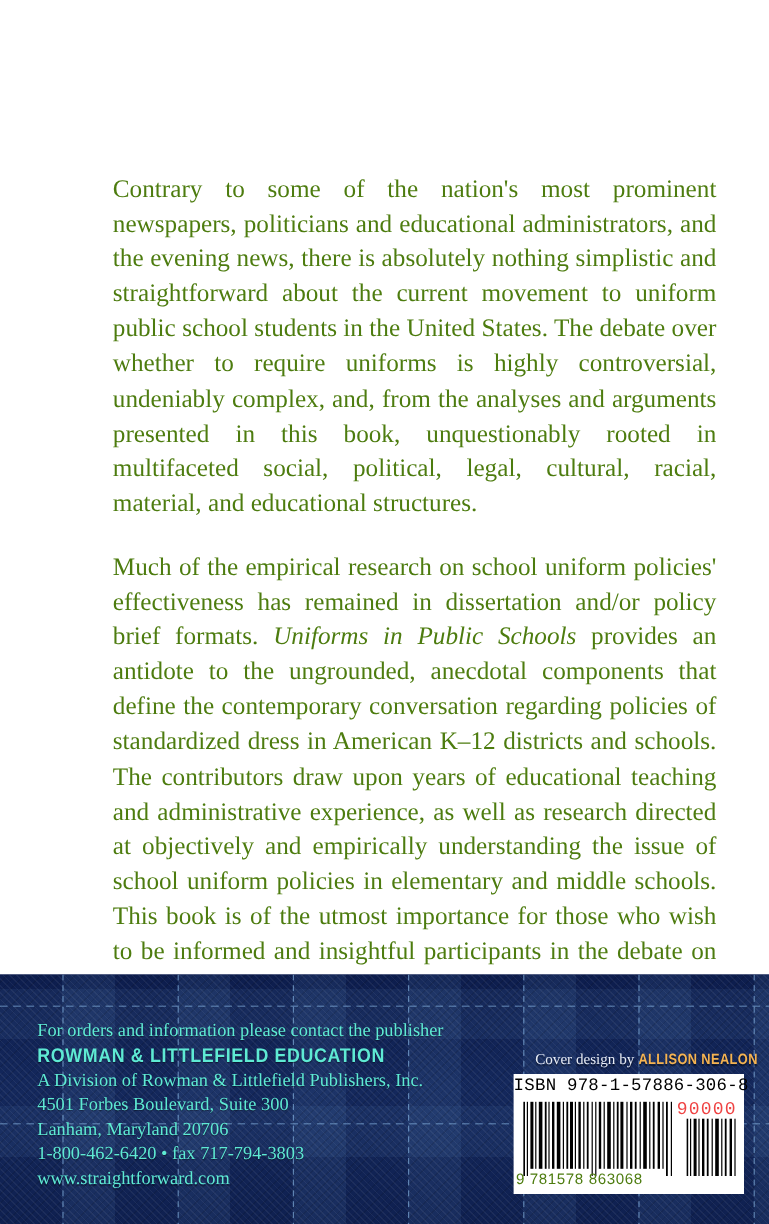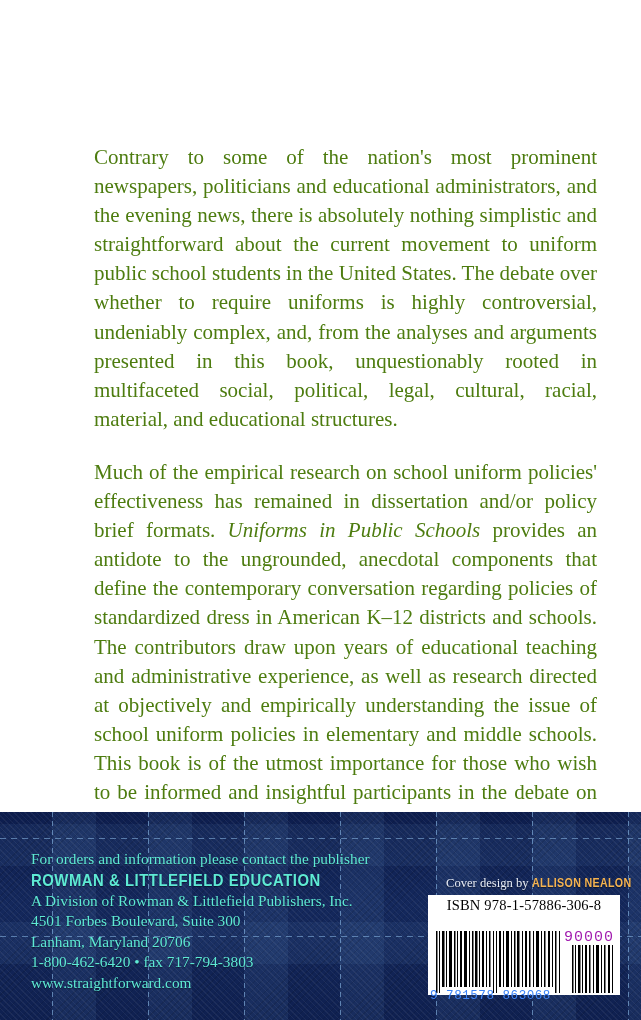--- a/index.html
+++ b/index.html
@@ -198,26 +198,26 @@
     position: absolute;
     left: 428px;
     top: 83px;
     width: 192px;
     height: 100px;
     background: #ffffff;
     padding: 0;
     box-sizing: border-box;
   }
   .isbn-text {
-    font-family: Liberation Serif, serif;
+    font-family: Liberation Mono, monospace;
     font-size: 14.5px;
     color: #000000;
     text-align: center;
     letter-spacing: 0.2px;
-    margin: 2px 0 15px 0;
+    margin: 2px 0 3px 0;
     white-space: nowrap;
   }
   .barcode-row {
     position: relative;
     height: 74px;
   }
   .bars-main {
     position: absolute;
     left: 8px;
     top: 2px;
@@ -232,29 +232,29 @@
     height: 48px;
   }
   .bars-main svg, .bars-addon svg { display: block; }
   .price-code {
     position: absolute;
     right: 6px;
     top: 0px;
     font-family: "Liberation Mono", monospace;
     font-size: 15px;
     letter-spacing: 1px;
-    color: #a21caf;
+    color: #ef4444;
   }
   .barcode-digits {
     position: absolute;
     left: 2px;
     bottom: 0px;
-    font-family: Liberation Mono, monospace;
+    font-family: Liberation Sans, sans-serif;
     font-size: 12.6px;
-    color: #3b82f6;
+    color: #4d7c0f;
     letter-spacing: 0.5px;
     white-space: nowrap;
   }
 </style>
 </head>
 <body>
 
 <div id="cover">
 
 

